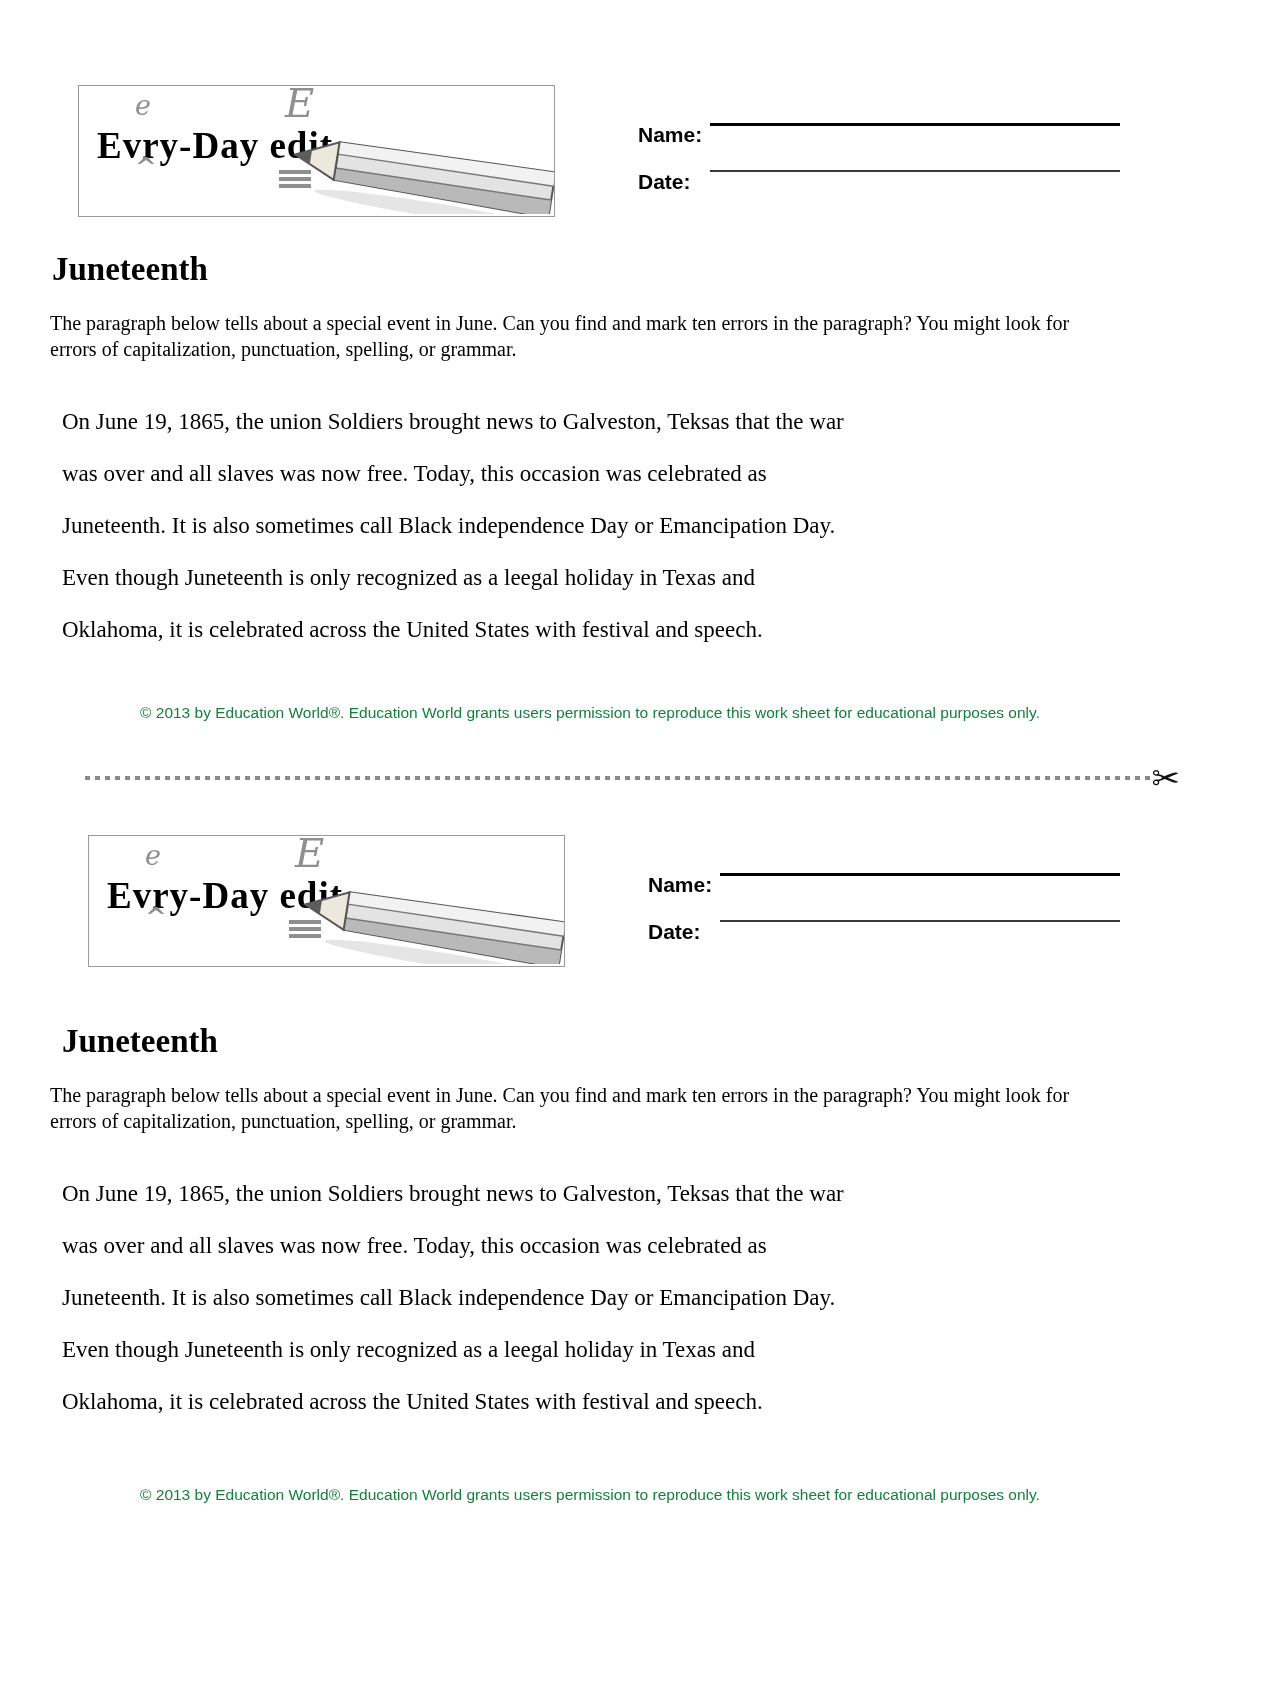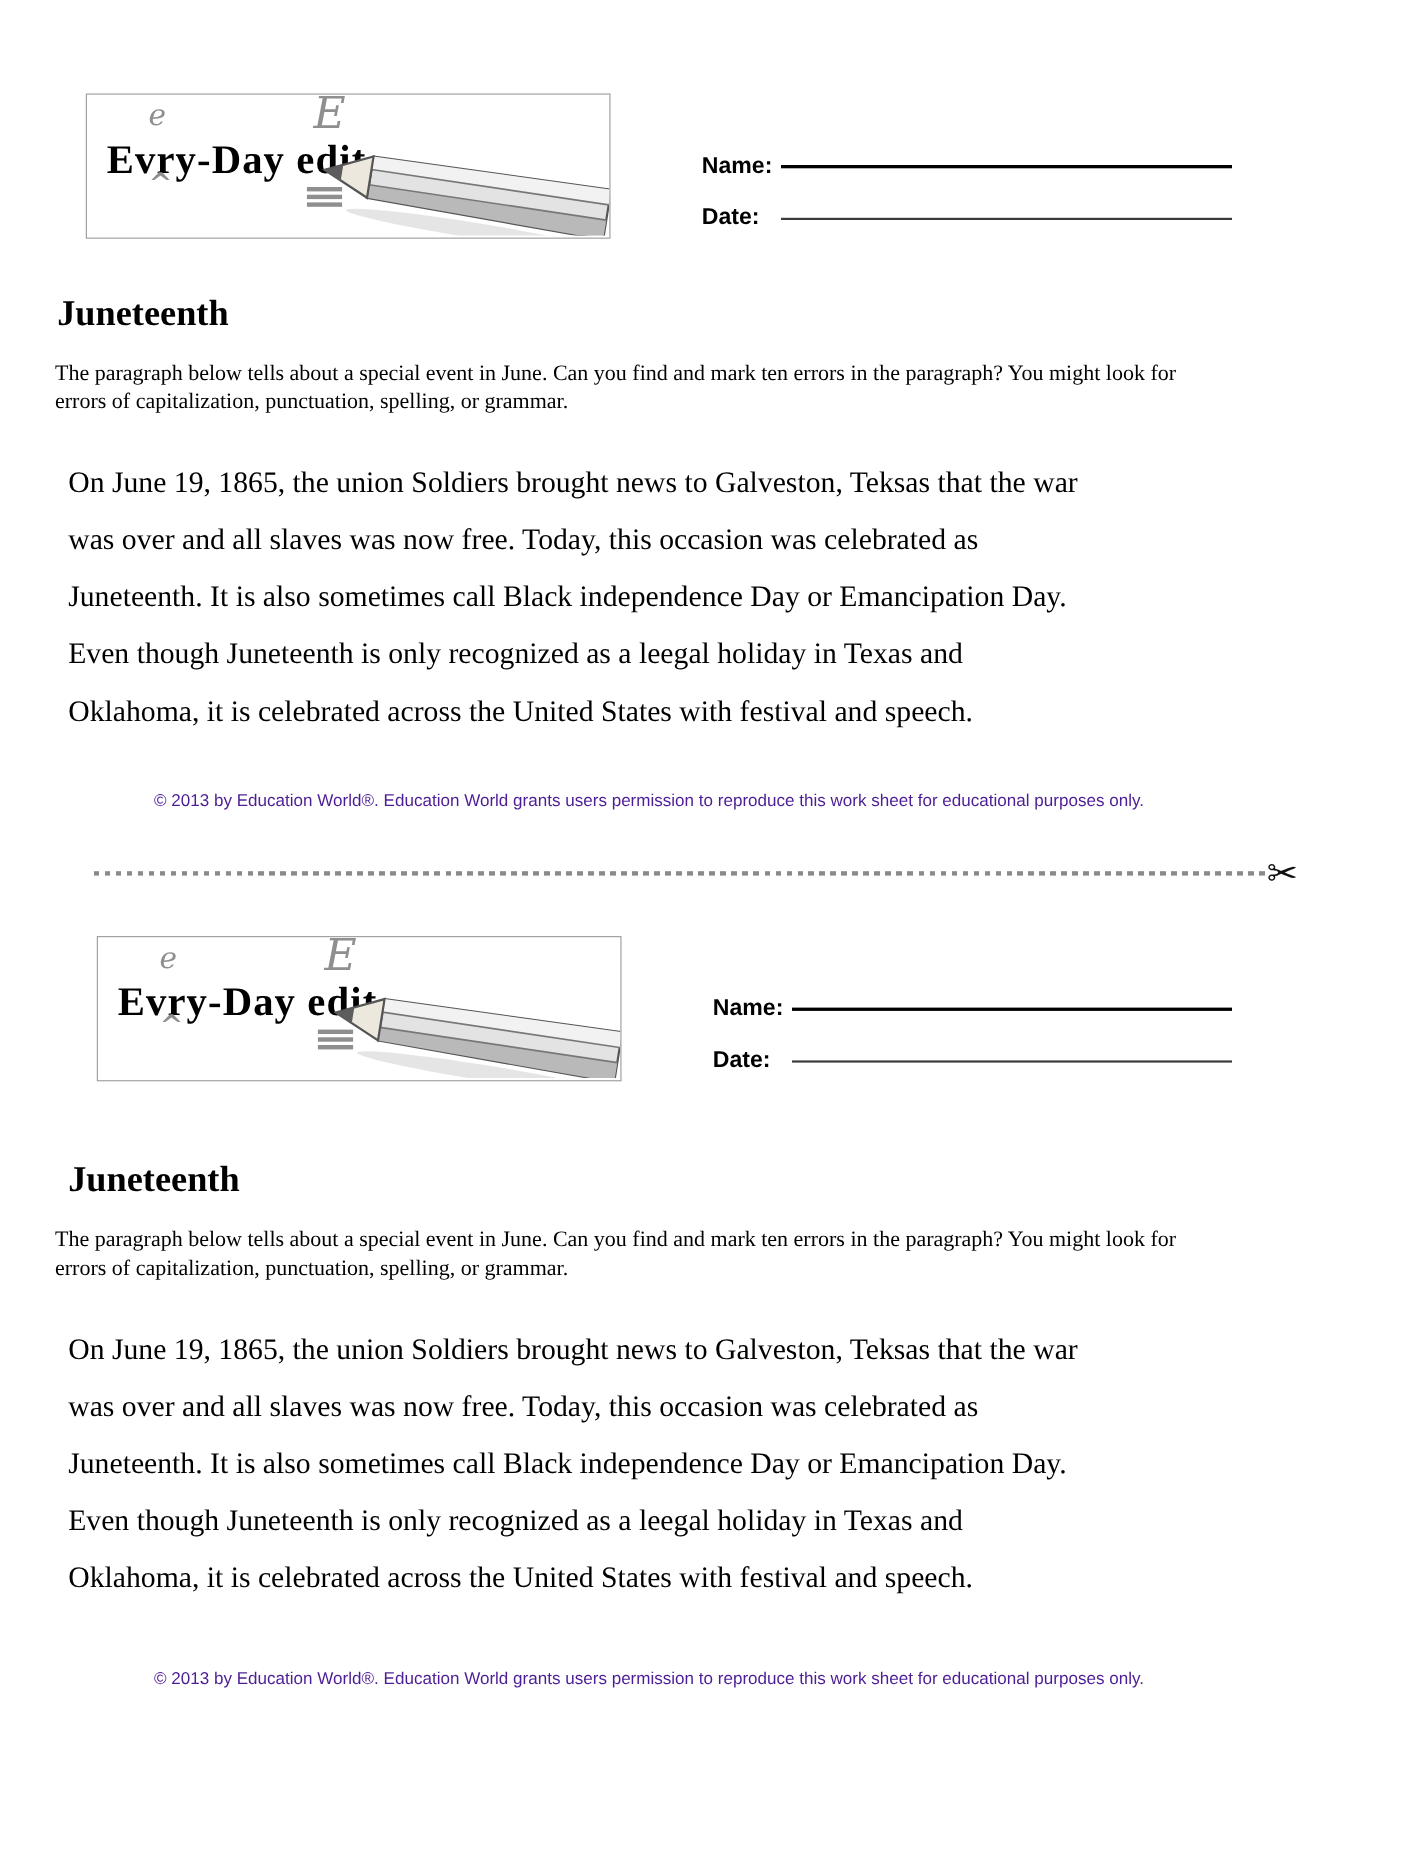--- a/index.html
+++ b/index.html
@@ -47,21 +47,21 @@
 
   .pencil{position:absolute;right:0;bottom:2px;}
 
   
   .name-date{
     flex:1 1 auto;
     margin-left:83px;
     padding-top:38px;
     font-family:"Liberation Sans", sans-serif;
   }
-  .field{display:flex;align-items:center;margin-bottom:22px;margin-top:16px;}
+  .field{display:flex;align-items:flex-start;margin-bottom:22px;}
   .field-label{
     font-weight:bold;font-size:21px;
     flex:0 0 72px;
     padding-bottom:1px;
   }
   .write-line{flex:1 1 auto;height:0;}
   .write-line.thick{border-bottom:3px solid #000;}
   .write-line.thin{border-bottom:2px solid #3a3a3a;}
 
   
@@ -75,32 +75,32 @@
 
   .instructions{
     margin:22px 0 0 50px;
     width:1070px;
     font-size:20px;
     line-height:26px;
   }
 
   .paragraph{margin:34px 0 0 62px;}
   .pline{
-    font-size:27px;
+    font-size:23px;
     line-height:52px;
     white-space:nowrap;
   }
 
   .copyright{
     margin-top:48px;
     width:1180px;
     text-align:center;
     font-family:"Liberation Sans", sans-serif;
     font-size:15.5px;
-    color:#4c1d95;
+    color:#15803d;
   }
   .sheet-2 .copyright{margin-top:58px;}
 
   
   .cutline{
     display:flex;
     align-items:center;
     margin:54px 95px 0 85px;
   }
   .dashes{

